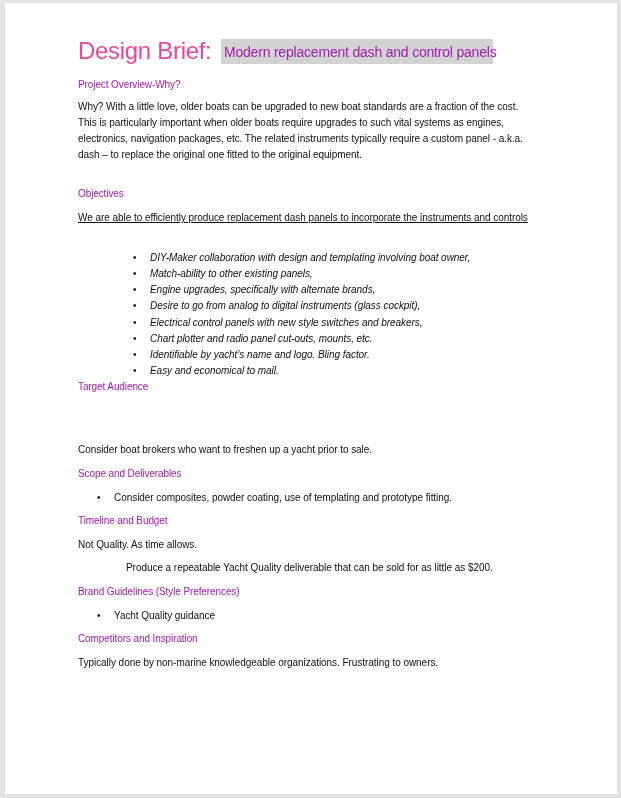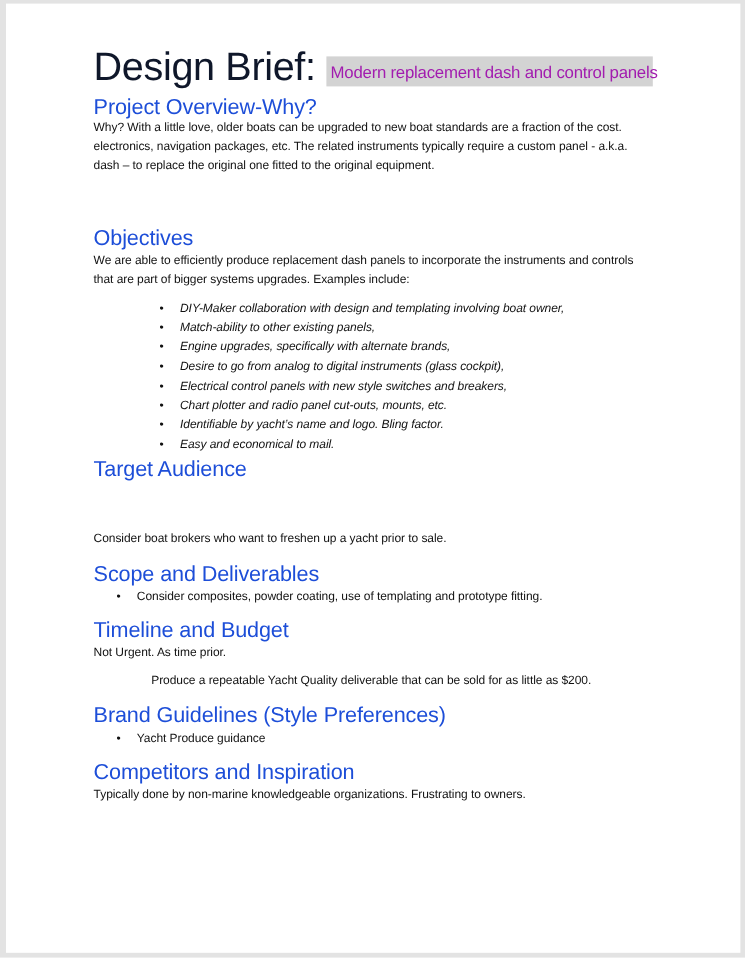--- a/index.html
+++ b/index.html
@@ -28,41 +28,41 @@
       top: 0;
       width: 500px;
     }
     .title-row {
       position: absolute;
       left: 0;
       top: 34px;
       white-space: nowrap;
     }
     .title-main {
-      font-size: 33px;
-      color: #0f172a;
+      font-size: 24px;
+      color: #ec4899;
       letter-spacing: -0.3px;
       vertical-align: baseline;
     }
     .title-sub {
       display: inline-block;
       background: #d3d3d3;
       font-size: 14px;
       color: #a21caf;
       padding: 5px 3px 4px 3px;
       margin-left: 5px;
       vertical-align: 2px;
       letter-spacing: -0.2px;
       width: 266px;
     }
     .h2 {
       position: absolute;
       left: 0;
-      font-size: 18px;
-      color: #1d4ed8;
+      font-size: 10px;
+      color: #a21caf;
       white-space: nowrap;
       letter-spacing: -0.1px;
     }
     .p {
       position: absolute;
       left: 0;
       font-size: 10px;
       color: #111;
       line-height: 16px;
       letter-spacing: -0.05px;
@@ -99,28 +99,28 @@
   <div class="content">
 
     <div class="title-row">
       <span class="title-main">Design Brief:</span>
       <span class="title-sub">Modern replacement dash and control panels</span>
     </div>
 
     <div class="h2" style="top:76px;">Project Overview-Why?</div>
     <div class="p" style="top:96px;">
       <span class="line">Why?  With a little love, older boats can be upgraded to new boat standards are a fraction of the cost.</span>
+      <span class="line">This is particularly important when older boats require upgrades to such vital systems as engines,</span>
       <span class="line">electronics, navigation packages, etc.    The related instruments typically require a custom panel - a.k.a.</span>
       <span class="line">dash – to replace the original one fitted to the original equipment.</span>
     </div>
 
     <div class="h2" style="top:185px;">Objectives</div>
-    <div class="p" style="top:207px;">
+    <div class="p" style="top:207px;text-decoration:underline;">
       <span class="line">We are able to efficiently produce replacement dash panels to incorporate the instruments and controls</span>
-      <span class="line">that are part of bigger systems upgrades.  Examples include:</span>
     </div>
 
     <div class="bullet obj-bullet" style="top:247px;">
       <span class="dot">•</span>
       <span class="txt">DIY-Maker collaboration with design and templating involving boat owner,</span>
     </div>
     <div class="bullet obj-bullet" style="top:263px;">
       <span class="dot">•</span>
       <span class="txt">Match-ability to other existing panels,</span>
     </div>
@@ -157,30 +157,30 @@
     </div>
 
     <div class="h2" style="top:465px;text-align:right;">Scope and Deliverables</div>
     <div class="bullet sec-bullet" style="top:487px;">
       <span class="dot">•</span>
       <span class="txt">Consider composites, powder coating, use of templating and prototype fitting.</span>
     </div>
 
     <div class="h2" style="top:512px;">Timeline and Budget</div>
     <div class="p" style="top:534px;">
-      <span class="line">Not Urgent.   As time prior.</span>
+      <span class="line">Not Quality.   As time allows.</span>
     </div>
     <div class="p" style="top:557px;padding-left:48px;">
       <span class="line">Produce a repeatable Yacht Quality deliverable that can be sold for as little as $200.</span>
     </div>
 
     <div class="h2" style="top:583px;">Brand Guidelines (Style Preferences)</div>
     <div class="bullet sec-bullet" style="top:605px;">
       <span class="dot">•</span>
-      <span class="txt">Yacht Produce guidance</span>
+      <span class="txt">Yacht Quality guidance</span>
     </div>
 
     <div class="h2" style="top:630px;">Competitors and Inspiration</div>
     <div class="p" style="top:652px;">
       <span class="line">Typically done by non-marine knowledgeable organizations.  Frustrating to owners.</span>
     </div>
 
   </div>
 </div>
 

